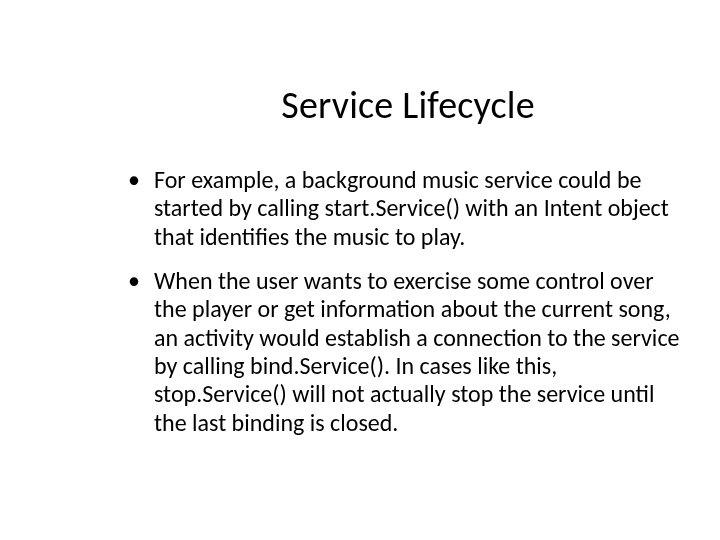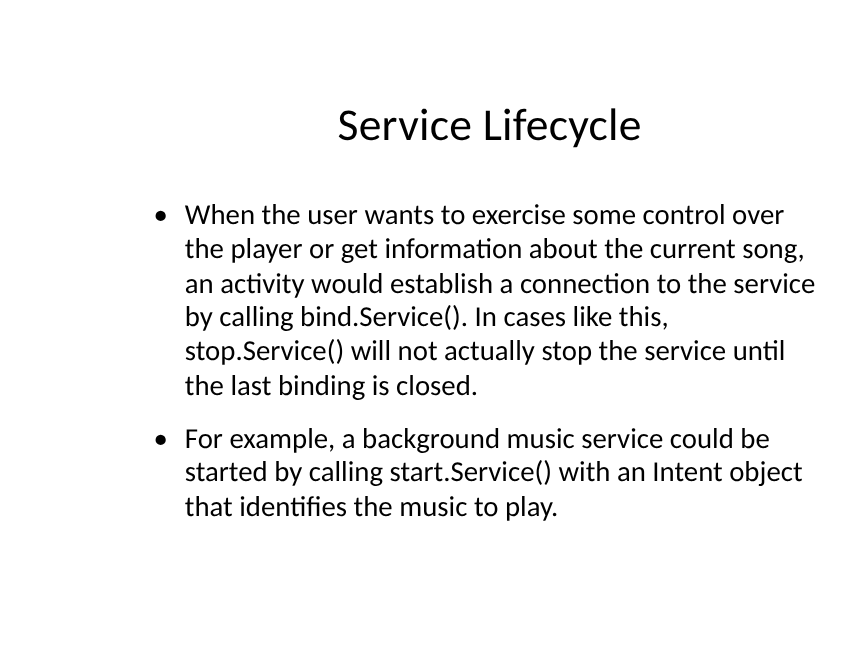--- a/index.html
+++ b/index.html
@@ -9,16 +9,16 @@
   .bullets { list-style: none; padding-left: 28px; }
   .bullets li { position: relative; font-size: 24px; line-height: 1.18; margin-bottom: 4px; padding-left: 0; }
   .bullets li::before { content: "•"; position: absolute; left: -26px; top: 0; font-size: 24px; }
 </style>
 </head>
 <body>
 
 <div class="slide">
   <h1 class="title">Service Lifecycle</h1>
   <ul class="bullets">
+    <li>For example, a background music service could be started by calling start.Service() with an Intent object that identifies the music to play.</li>
     <li>When the user wants to exercise some control over the player or get information about the current song, an activity would establish a connection to the service by calling bind.Service(). In cases like this, stop.Service() will not actually stop the service until the last binding is closed.</li>
-    <li>For example, a background music service could be started by calling start.Service() with an Intent object that identifies the music to play.</li>
   </ul>
 </div>
 
 </body></html>

